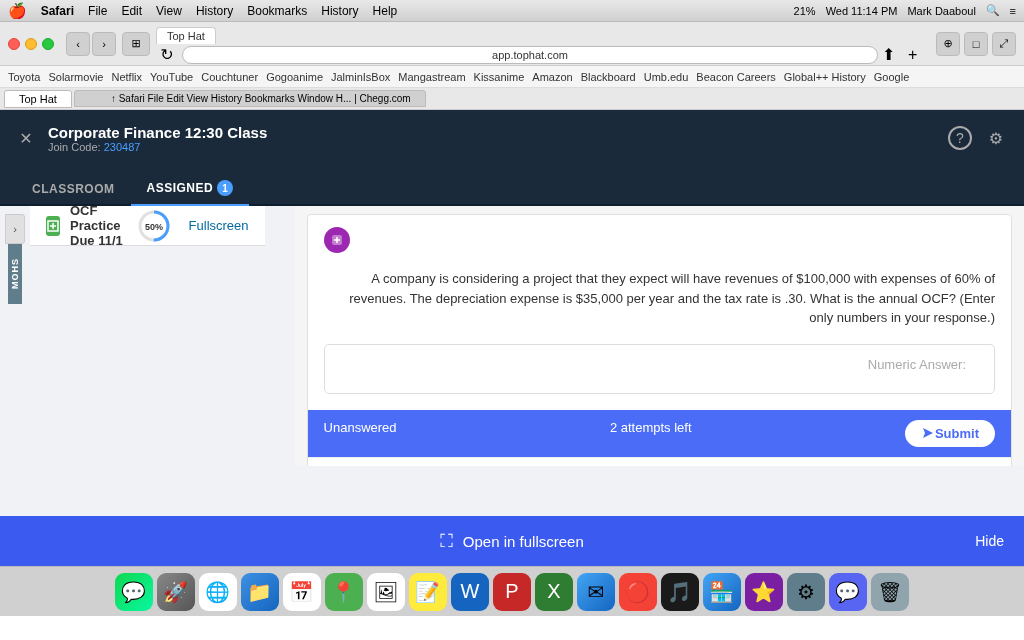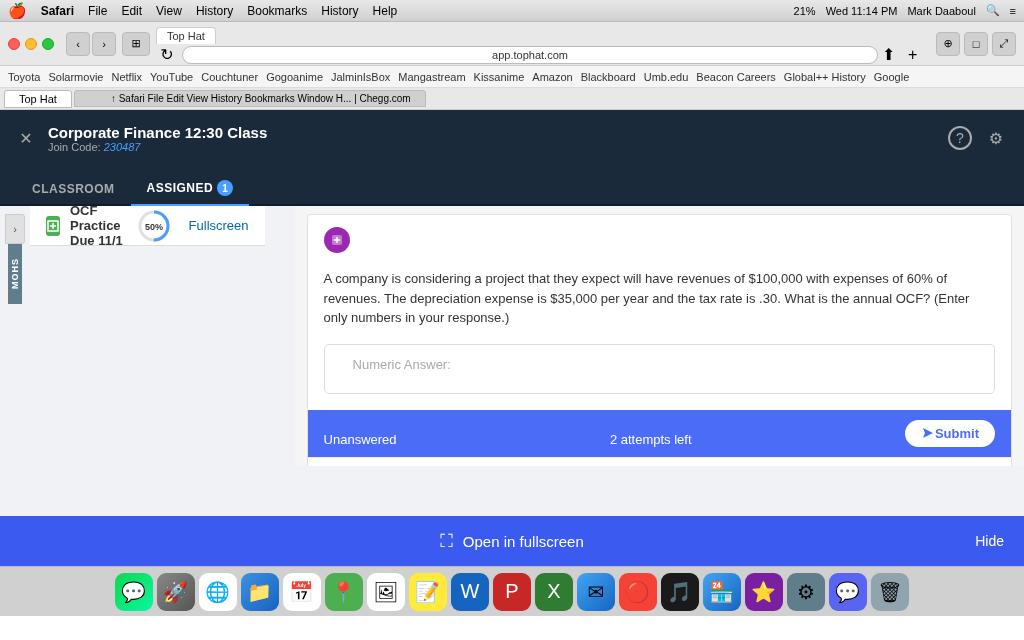--- a/index.html
+++ b/index.html
@@ -80,21 +80,21 @@
       background: #1a2a3a;
       display: flex;
       align-items: center;
       padding: 0 16px;
       justify-content: space-between;
     }
     .header-left { display: flex; align-items: center; gap: 12px; }
     .close-btn { width: 20px; height: 20px; color: #aaa; font-size: 16px; cursor: pointer; display: flex; align-items: center; justify-content: center; }
     .header-title { color: #fff; font-size: 15px; font-weight: 600; }
     .header-join { color: #aaa; font-size: 11px; }
-    .join-code { color: #4a9eff; font-style: italic; }
+    .join-code { color: #4a9eff; }
     .header-right { display: flex; align-items: center; gap: 12px; }
     .header-icon { width: 24px; height: 24px; color: #aaa; font-size: 16px; cursor: pointer; display: flex; align-items: center; justify-content: center; }
 
     
     .nav-tabs {
       height: 40px;
       background: #1a2a3a;
       display: flex;
       align-items: flex-end;
       padding: 0 16px;
@@ -203,36 +203,37 @@
     .question-card {
       background: #fff;
       margin: 8px 16px;
       border-radius: 4px;
       border: 1px solid #e0e0e0;
       overflow: hidden;
     }
 
     .question-content {
       padding: 16px;
+      text-align: right;
     }
     .question-text { font-size: 13px; color: #333; line-height: 1.5; margin-bottom: 16px; }
 
     .answer-input-area {
       border: 1px solid #ddd;
       border-radius: 5px;
       padding: 10px 28px;
       margin: 0 0 0 0;
       min-height: 50px;
     }
     .answer-placeholder { font-size: 13px; color: #aaa; }
 
     .status-bar {
       background: #4a6cf7;
       display: flex;
-      align-items: flex-end;
+      align-items: flex-start;
       justify-content: space-between;
       padding: 10px 16px;
     }
     .status-text { color: #fff; font-size: 13px; }
     .attempts-text { color: #fff; font-size: 13px; }
     .submit-btn {
       background: #fff;
       color: #4a6cf7;
       border: none;
       border-radius: 20px;

